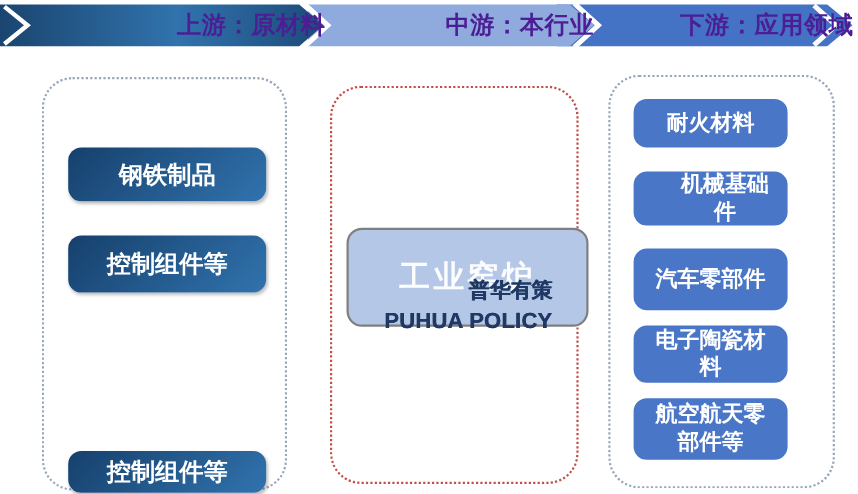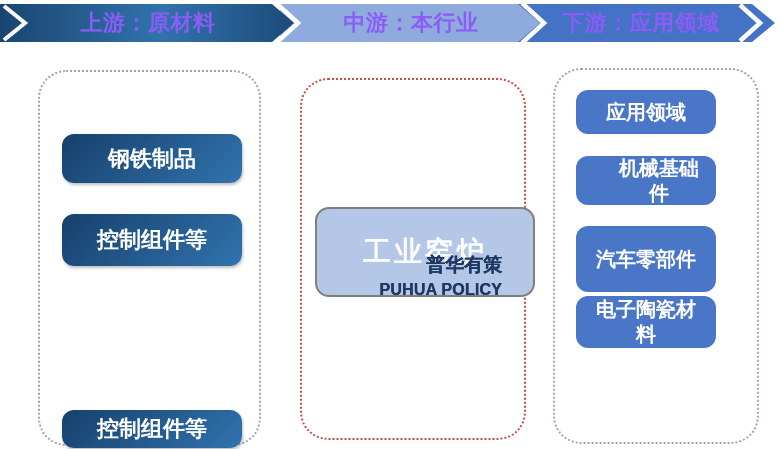--- a/index.html
+++ b/index.html
@@ -1,40 +1,40 @@
 <!DOCTYPE html>
 <html style="--banner1_left: #1a4570; --banner1_mid: #3173ad; --banner1_right: #1c4a79; --banner2: #8faadc; --banner3: #4472c4; --upstream_btn_top: #16406c; --upstream_btn_bottom: #3173ae; --downstream_btn: #4a76c8; --mid_box_fill: #b4c7e7; --mid_box_border: #7f7f7f; --dash_blue: #98a6bb; --dash_red: #bf5048; --watermark: #1f3864;"><head>
 <meta charset="utf-8">
 <style>
   html,body{margin:0;padding:0;}
   body{width:780px;height:449px;background:#fff;font-family:"Liberation Sans",sans-serif;overflow:hidden;}
   #page{position:relative;width:780px;height:449px;}
   svg{position:absolute;top:0;left:0;}
-  .banner-label{position:absolute;top:4px;height:38px;line-height:38px;text-align:center;color:#8b5cf6;font-weight:bold;font-size:22px;letter-spacing:0.5px;}
+  .banner-label{position:absolute;top:4px;height:38px;line-height:38px;text-align:right;color:#4c1d95;font-weight:bold;font-size:22px;letter-spacing:0.5px;}
   #bl1{left:0;width:296px;}
   #bl2{left:282px;width:258px;}
   #bl3{left:506px;width:270px;}
   .col{position:absolute;border:2px dotted var(--dash_blue);border-radius:28px;}
   #col1{left:38px;top:70px;width:219px;height:372px;}
   #col2{left:300px;top:78px;width:222px;height:358px;border-color:var(--dash_red);}
   #col3{left:553px;top:68px;width:202px;height:372px;}
   .ubtn{position:absolute;left:62px;width:180px;display:flex;align-items:center;justify-content:center;color:#fff;font-weight:bold;font-size:22px;border-radius:12px;background:linear-gradient(135deg,var(--upstream_btn_top),var(--upstream_btn_bottom));box-shadow:1px 2px 3px rgba(0,0,0,.25);margin-top:44px;}
   #u1{top:90px;height:49px;}
   #u2{top:170px;height:52px;}
   #u3{top:366px;height:38px;}
   .dbtn{position:absolute;left:576px;width:140px;display:flex;align-items:center;justify-content:center;text-align:center;color:#fff;font-weight:bold;font-size:20px;line-height:1.25;border-radius:12px;background:var(--downstream_btn);padding:0 12px;box-sizing:border-box;}
   #d1{top:90px;height:44px;}
   #d2{top:156px;height:49px;padding-left:38px;}
-  #d3{top:226px;height:66px;}
+  #d3{top:226px;height:56px;}
   #d4{top:296px;height:52px;}
   #d5{top:362px;height:56px;}
   #midbox{position:absolute;left:315px;top:207px;width:220px;height:90px;background:var(--mid_box_fill);border:2px solid var(--mid_box_border);border-radius:14px;display:flex;align-items:center;justify-content:center;color:rgba(255,255,255,.96);font-size:28px;font-weight:bold;letter-spacing:3px;box-sizing:border-box;}
   #wm{position:absolute;right:278px;top:254px;text-align:right;}
   #wm-cn{font-size:19px;font-weight:bold;color:var(--watermark);line-height:1.2;white-space:nowrap;text-shadow:0.6px 0 0 currentColor;}
-  #wm-en{font-size:16px;font-weight:bold;color:var(--watermark);letter-spacing:0.2px;margin-top:4px;white-space:nowrap;text-shadow:0.4px 0 0 currentColor;}
+  #wm-en{font-size:20px;font-weight:bold;color:var(--watermark);letter-spacing:0.2px;margin-top:4px;white-space:nowrap;text-shadow:0.4px 0 0 currentColor;}
 </style>
 </head>
 <body>
 
 <div id="page">
   <svg width="780" height="50">
     <defs>
       <linearGradient id="g1" x1="0" y1="0" x2="1" y2="0">
         <stop offset="0" style="stop-color:var(--banner1_left)"></stop>
         <stop offset="0.55" style="stop-color:var(--banner1_mid)"></stop>
@@ -62,17 +62,18 @@
   <div id="u2" class="ubtn">控制组件等</div>
   <div id="u3" class="ubtn">控制组件等</div>
 
   <div id="midbox">工业窑炉</div>
 
   <div id="wm">
     <div id="wm-cn">普华有策</div>
     <div id="wm-en">PUHUA POLICY</div>
   </div>
 
-  <div id="d1" class="dbtn">应用领域</div>
+  <div id="d1" class="dbtn">耐火材料</div>
   <div id="d2" class="dbtn">机械基础件</div>
   <div id="d3" class="dbtn">汽车零部件</div>
   <div id="d4" class="dbtn">电子陶瓷材料</div>
+  <div id="d5" class="dbtn">航空航天零部件等</div>
 </div>
 
 </body></html>

